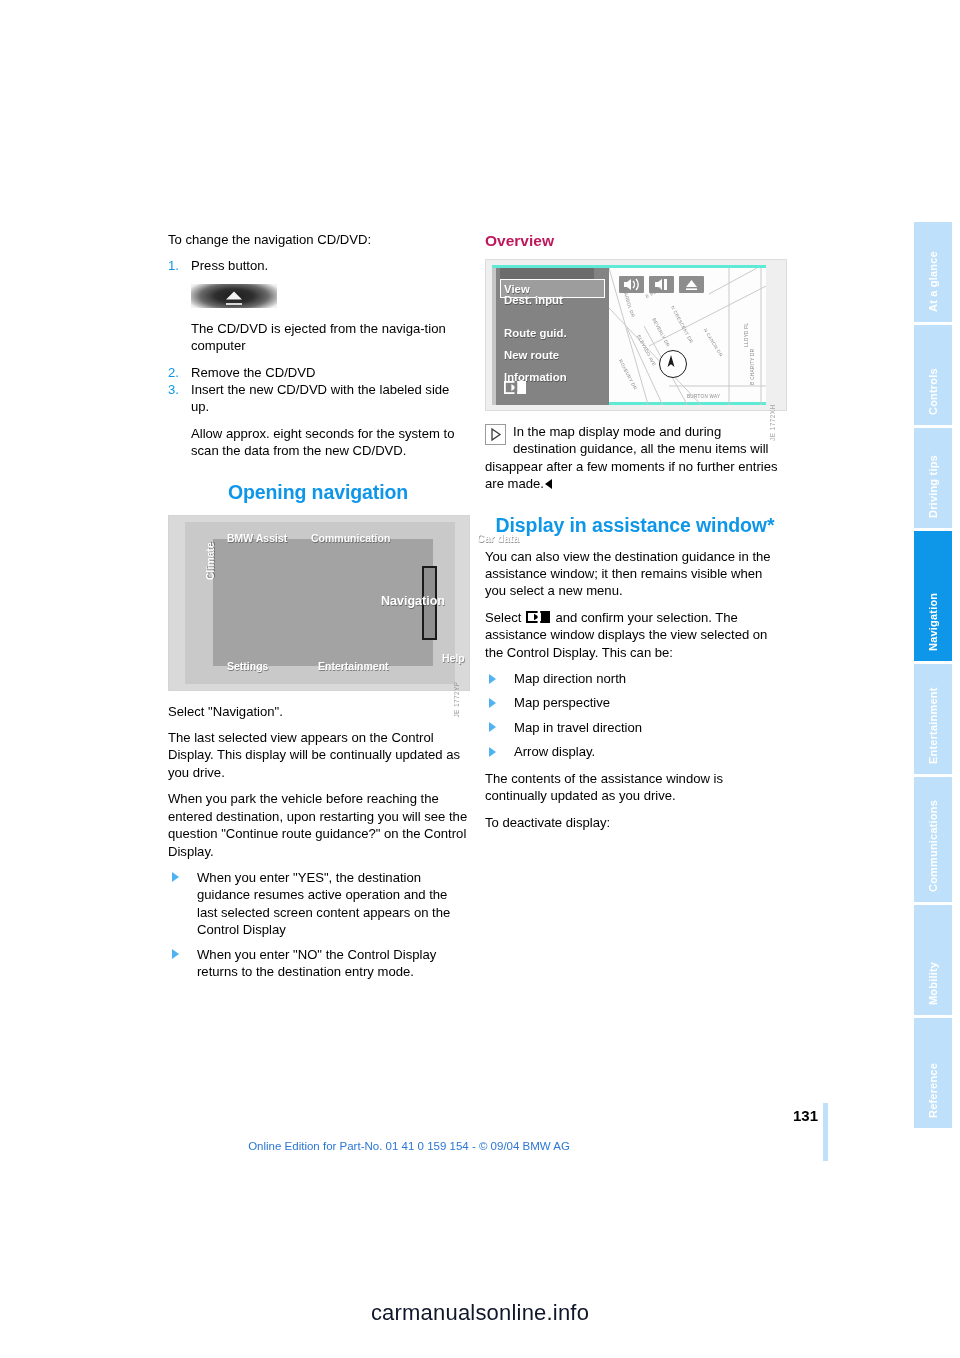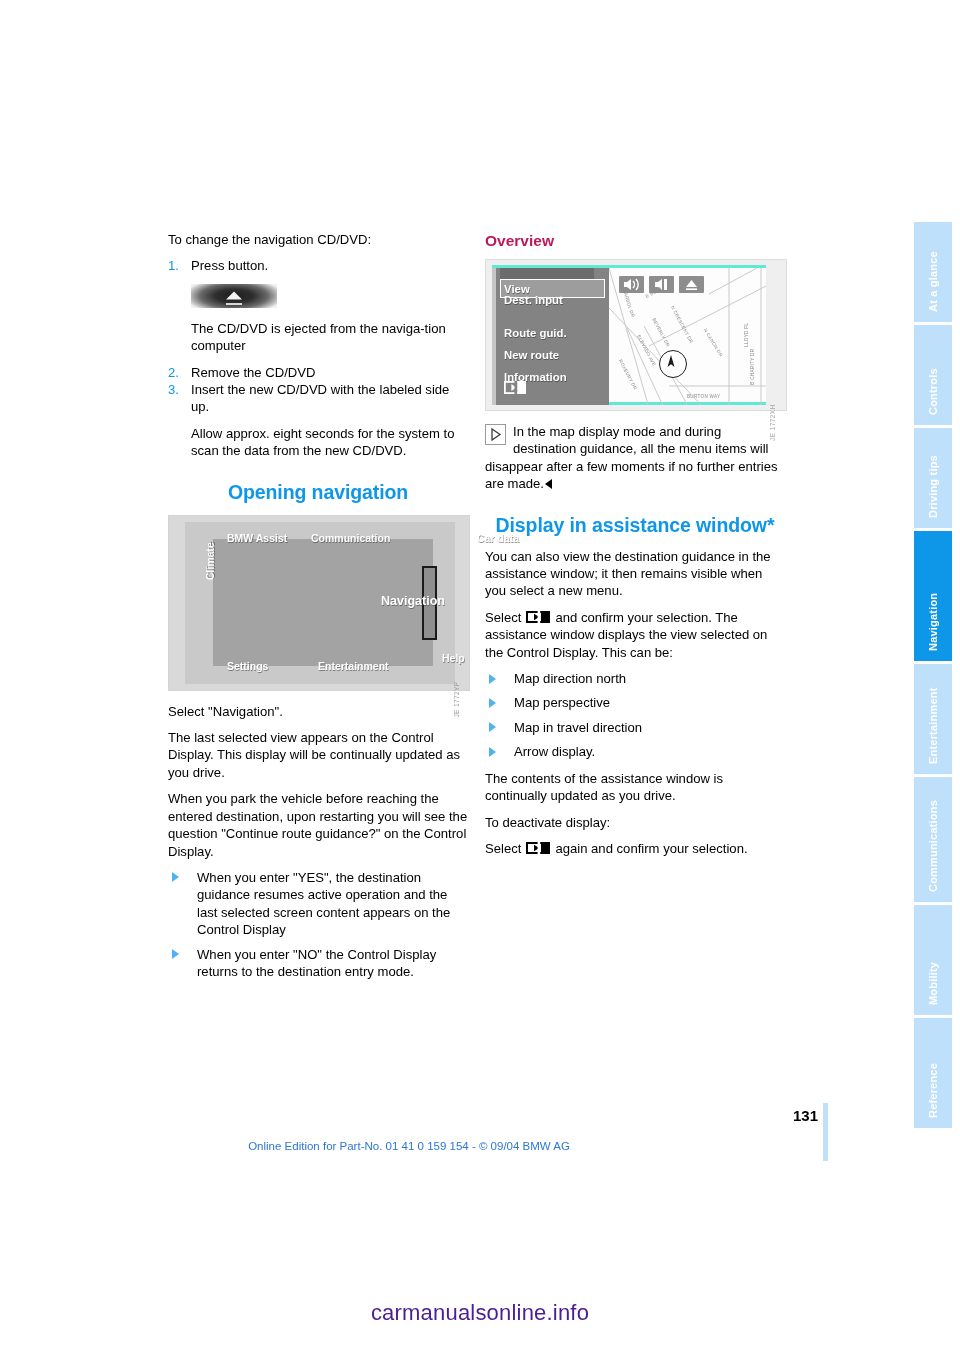--- a/index.html
+++ b/index.html
@@ -395,21 +395,21 @@
     width: 5px;
     height: 58px;
     background: #BFE0FA;
   }
   #watermark {
     position: absolute;
     left: 0; top: 1300px;
     width: 960px;
     text-align: center;
     font-size: 22px;
-    color: #4c1d95;
+    color: #0f172a;
     letter-spacing: 0.2px;
   }
 </style>
 </head>
 <body>
 
 <div id="page">
 
   <div class="col" id="col-left">
 
@@ -599,26 +599,20 @@
       </li>
       <li>
         <span class="tri-mark"></span>
         <span>Arrow display.</span>
       </li>
     </ul>
 
     <p class="para">The contents of the assistance window is continually updated as you drive.</p>
     <p class="para">To deactivate display:</p>
 
-    <p class="para"><span>Select</span><span class="split-icon"><svg width="24" height="12" viewBox="0 0 24 12">
-            <rect x="1" y="1" width="22" height="10" fill="none" stroke="#000000" stroke-width="2"></rect>
-            <rect x="15" y="1" width="8" height="10" fill="#000000"></rect>
-            <path d="M8 2.8 L13.4 6 L8 9.2 Z" fill="#000000"></path>
-            <rect x="11.6" y="0" width="2.6" height="12" fill="#ffffff"></rect>
-          </svg></span><span>again and confirm your selection.</span></p>
 
   </div>
 
   <div id="tabs">
     <div class="tab" style="height:100px;">
       <span class="tab-label">At a glance</span>
     </div>
     <div class="tab" style="height:100px;">
       <span class="tab-label">Controls</span>
     </div>

